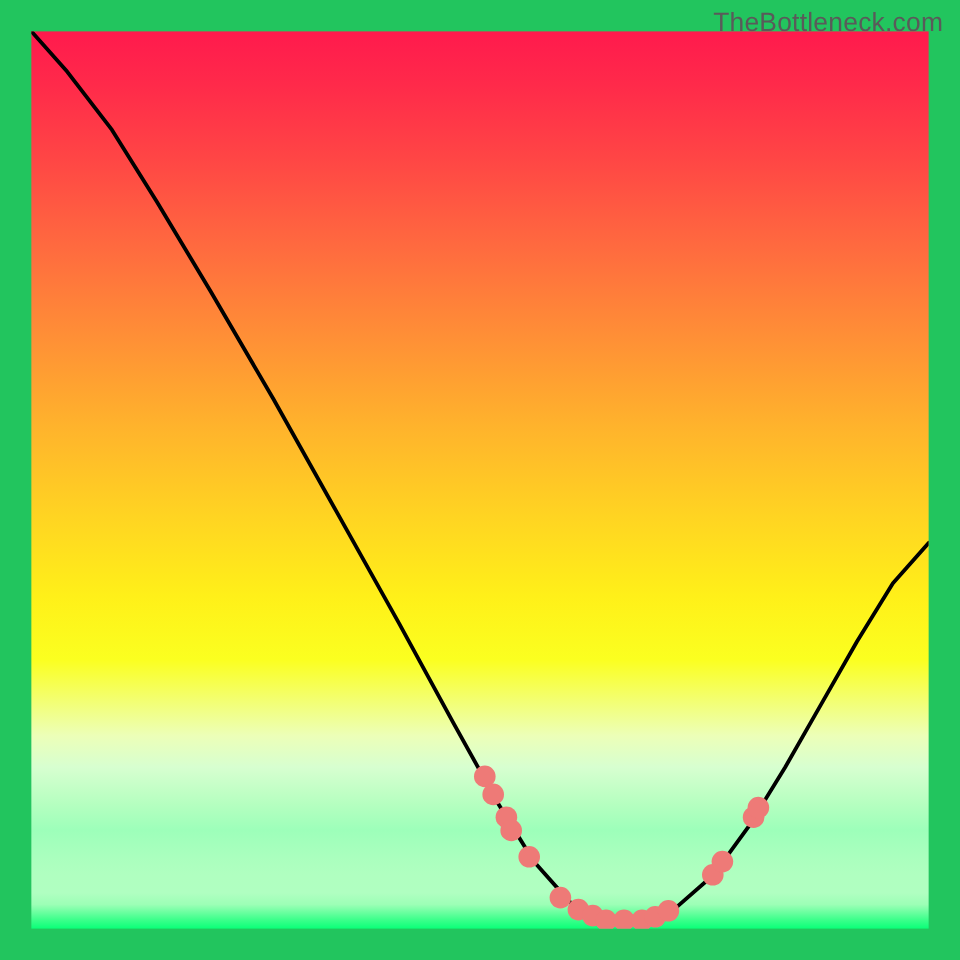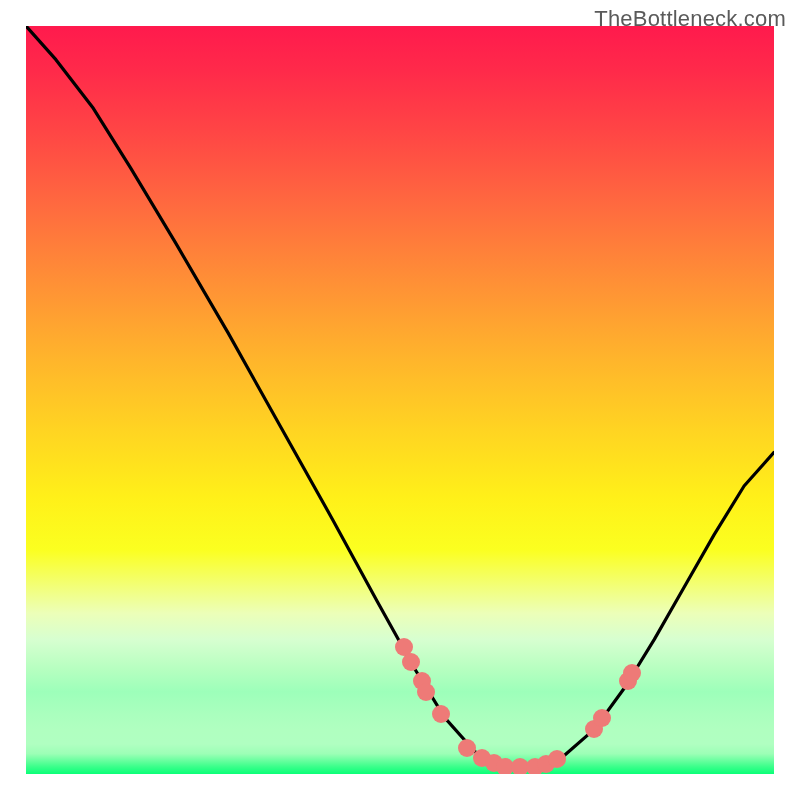--- a/index.html
+++ b/index.html
@@ -1,21 +1,21 @@
 <!DOCTYPE html>
 <html><head>
 <meta charset="utf-8">
 <style>
   * { margin: 0; padding: 0; box-sizing: border-box; }
   html, body { width: 800px; height: 800px; overflow: hidden; background: #000; }
   .canvas {
     position: relative;
     width: 800px;
     height: 800px;
-    background: #ffffff;
+    background: #22c55e;
   }
   .plot-area {
     position: absolute;
     left: 26px;
     top: 26px;
     width: 748px;
     height: 748px;
     overflow: hidden;
   }
   .gradient {

